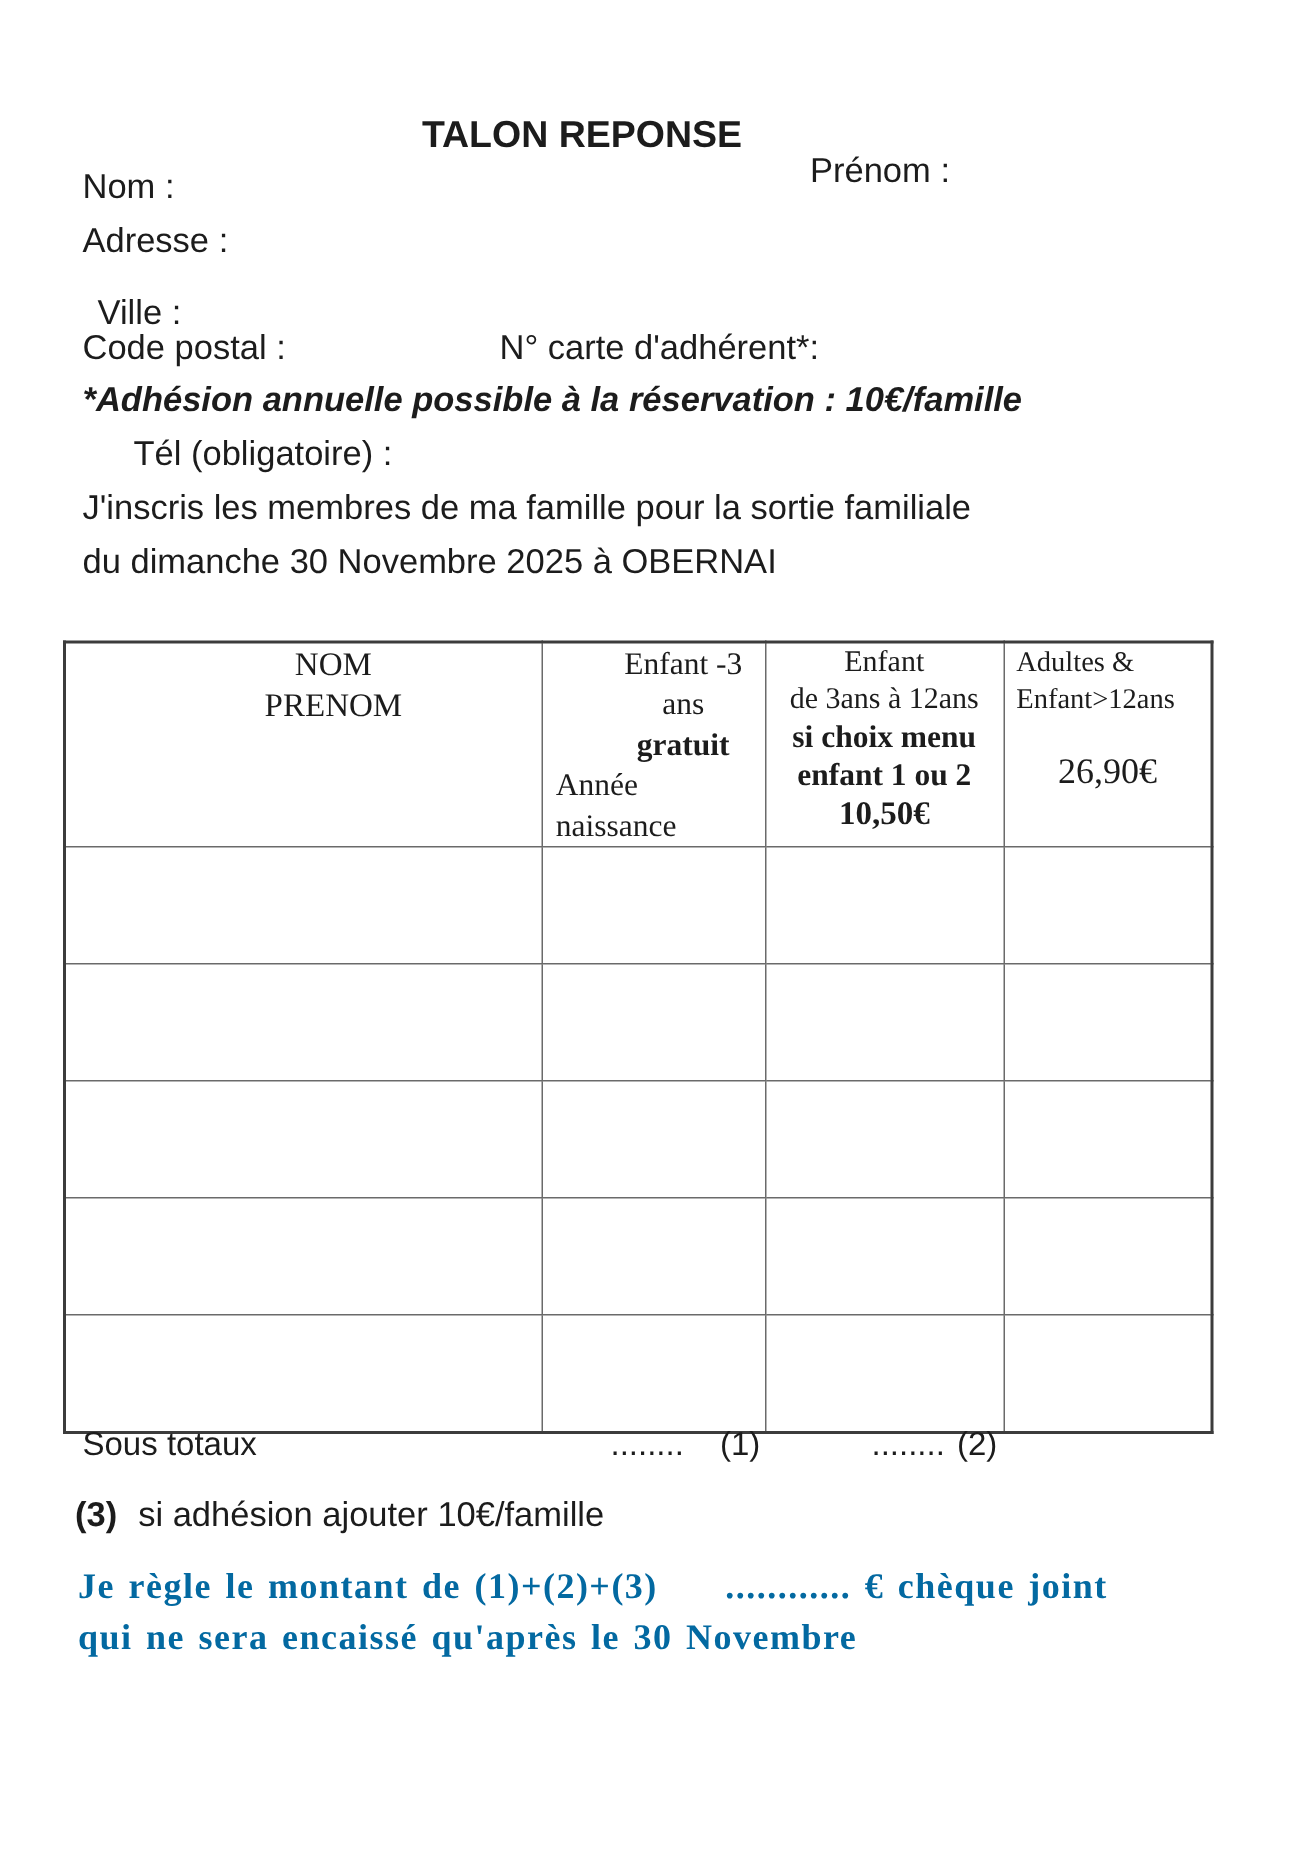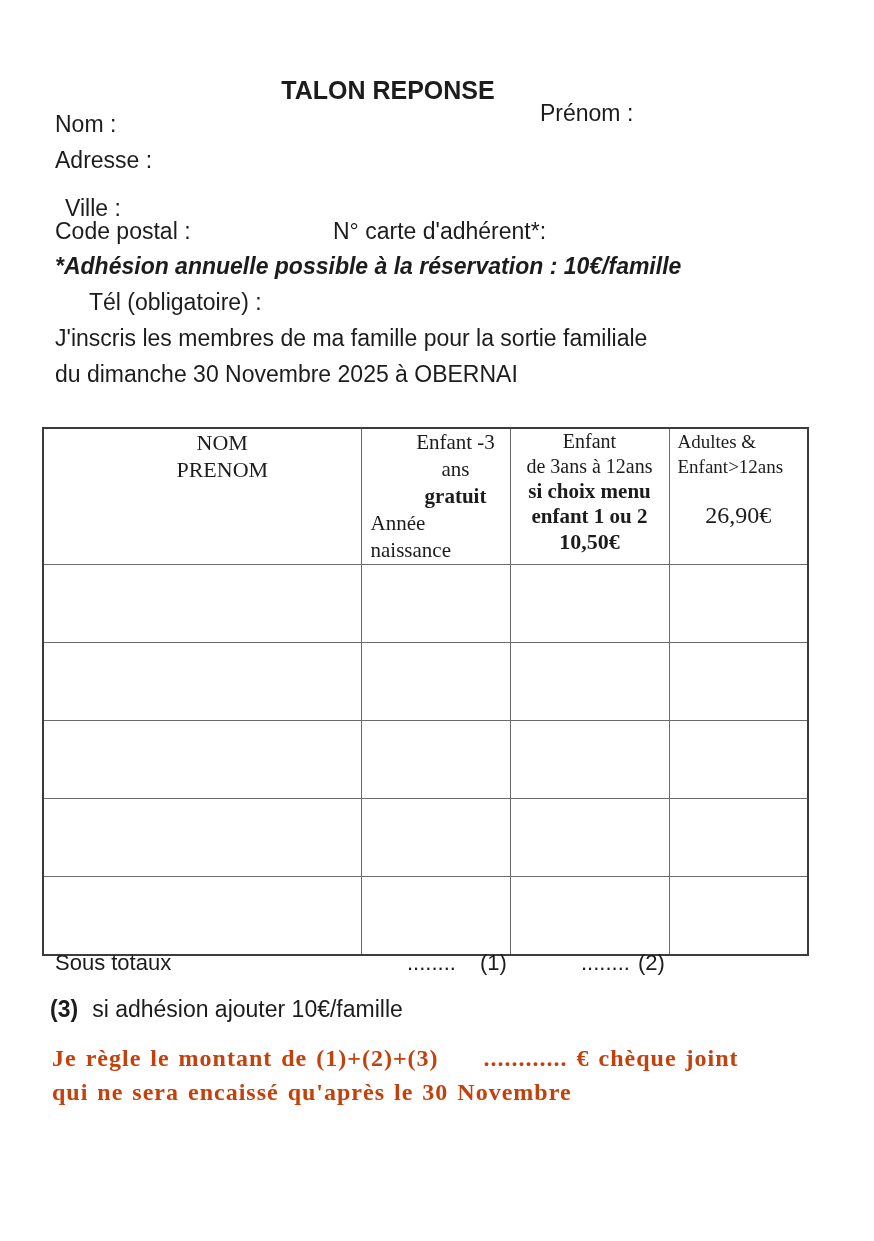--- a/index.html
+++ b/index.html
@@ -43,21 +43,21 @@
   .col4-head { font-size:19px; padding-top:4px; line-height:25px; }
   .col4-head .l { text-align:left; padding-left:8px; }
   .col4-price { text-align:center; font-size:24px; margin-top:24px; }
   .bold { font-weight:bold; }
   
   .totals-text { font-size:22px; }
   .payment {
     font-family:"Liberation Serif", serif;
     font-weight:bold; font-size:24px;
     letter-spacing:1px; word-spacing:2px;
-    color:#c2410c; white-space:pre;
+    color:#0369a1; white-space:pre;
   }
 </style>
 </head>
 <body>
 
 <div class="doc-title">TALON REPONSE</div>
 
 <div class="abs line" style="left:55px; top:111px;">Nom :</div>
 <div class="abs line" style="left:540px; top:100px;">Prénom :</div>
 <div class="abs line" style="left:55px; top:147px;">Adresse :</div>

